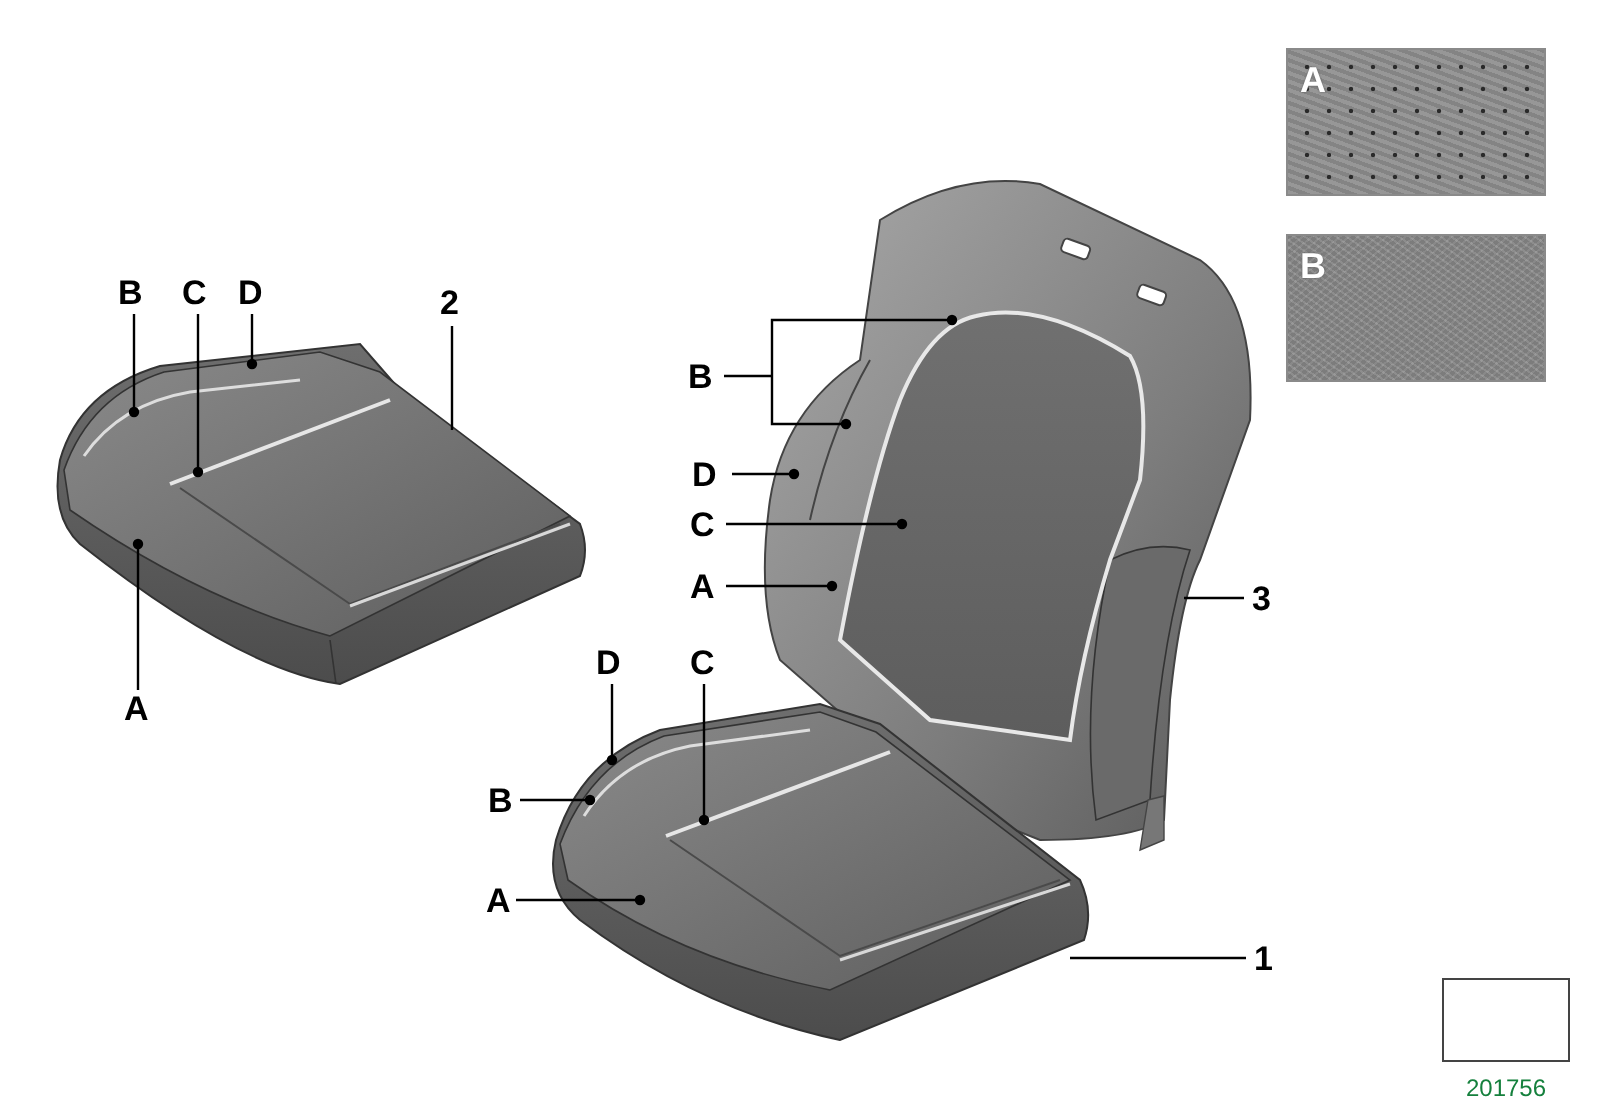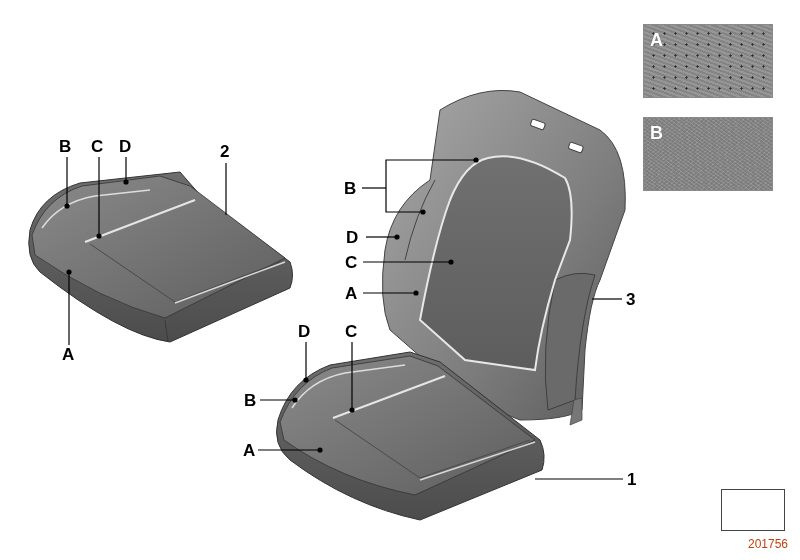--- a/index.html
+++ b/index.html
@@ -7,21 +7,21 @@
   .canvas { position:absolute; left:0; top:0; width:800px; height:560px; }
   .lbl { position:absolute; font-family:"Liberation Sans", sans-serif; font-weight:bold; font-size:17px; color:#000; line-height:1; }
   .swatch { position:absolute; border:1px solid #8a8a8a; overflow:hidden; }
   .swatch .letter { position:absolute; left:6px; top:5px; color:#fff; font-weight:bold; font-size:18px; font-family:"Liberation Sans", sans-serif; text-shadow:0 0 1px #555; }
   .sw-a { background-color:#8e8e8e;
     background-image: radial-gradient(circle, #2a2a2a 0.9px, transparent 1.3px), repeating-linear-gradient(20deg, rgba(255,255,255,0.08) 0 2px, rgba(0,0,0,0.07) 2px 4px);
     background-size: 11px 11px, auto; background-position: 4px 3px, 0 0; }
   .sw-b { background-color:#8b8b8b;
     background-image: repeating-linear-gradient(35deg, rgba(255,255,255,0.07) 0 1px, rgba(0,0,0,0.06) 1px 3px), repeating-linear-gradient(-40deg, rgba(255,255,255,0.05) 0 1px, rgba(0,0,0,0.05) 1px 3px); }
   .ref-box { position:absolute; left:721px; top:489px; width:62px; height:40px; border:1px solid #444; background:#fff; }
-  .ref-num { position:absolute; left:718px; top:537px; width:70px; text-align:right; font-size:12px; color:#c2410c; font-family:"Liberation Sans", sans-serif; }
+  .ref-num { position:absolute; left:718px; top:537px; width:70px; text-align:center; font-size:12px; color:#15803d; font-family:"Liberation Sans", sans-serif; }
 </style>
 </head>
 <body>
 
 <svg class="canvas" width="800" height="560" viewBox="0 0 800 560" xmlns="http://www.w3.org/2000/svg">
   <defs>
     <linearGradient id="gTop" x1="0" y1="0" x2="1" y2="1">
       <stop offset="0" stop-color="#8a8a8a"></stop>
       <stop offset="1" stop-color="#5e5e5e"></stop>
     </linearGradient>

